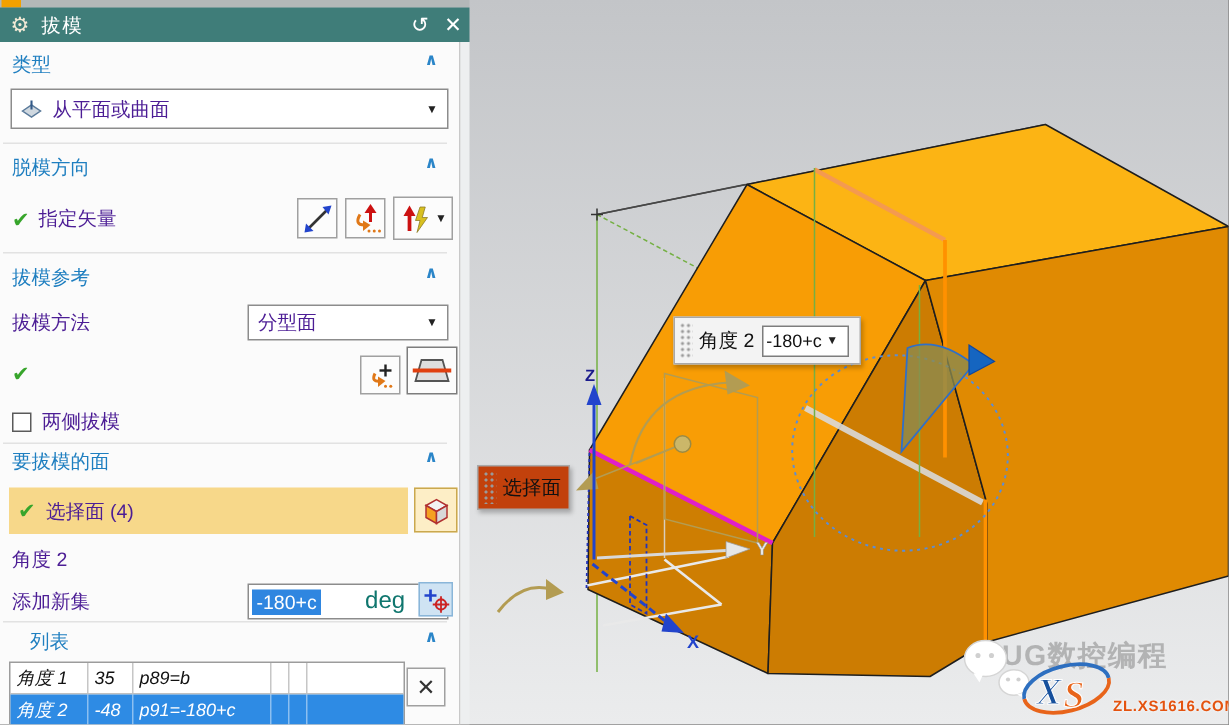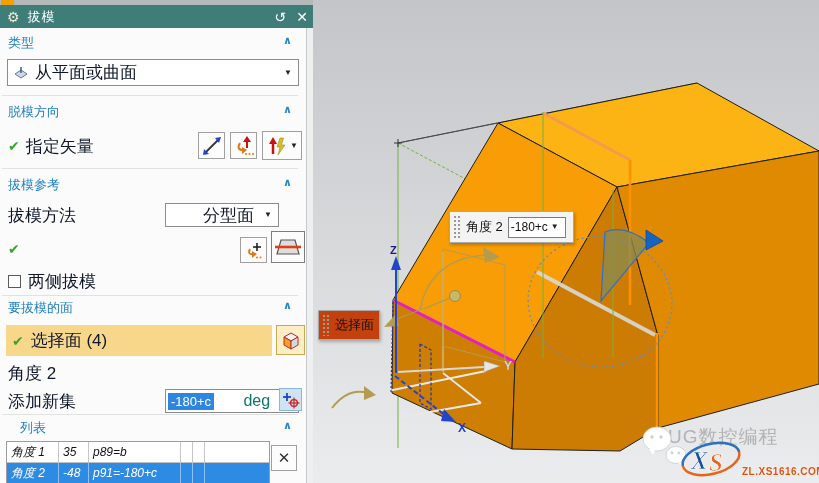--- a/index.html
+++ b/index.html
@@ -17,21 +17,21 @@
   #titlebar .gear{font-size:14px;margin-left:7px;color:#f3ead6;}
   #titlebar .cap{font-size:13px;margin-left:8px;letter-spacing:1px;}
   #titlebar .sp{flex:1;}
   #titlebar .tbtn{width:22px;text-align:center;font-size:14px;cursor:default;}
   #body{position:absolute;left:0;top:28px;width:306px;height:455px;background:#fbfbfb;
         border-right:1px solid #c9c9c9;}
   #side-strip{position:absolute;left:307px;top:28px;width:6px;height:455px;background:#edeff0;}
   .sec{position:absolute;left:8px;right:12px;height:16px;color:#1f7fc0;font-size:13px;}
   .sec .chev{position:absolute;right:2px;top:1px;color:#2a85c8;font-weight:bold;font-size:11px;line-height:11px;}
   .hr{position:absolute;left:2px;right:8px;height:0;border-top:1px solid #e2e2e2;}
-  .lbl{font-size:17px;color:#0f172a;white-space:nowrap;}
+  .lbl{font-size:13px;color:#4c1d95;white-space:nowrap;}
   .check{color:#37a52b;font-size:14px;font-weight:bold;}
   .ddown{position:absolute;border:1px solid #8c8c8c;background:#fff;display:flex;align-items:center;box-sizing:border-box;}
   .caret{font-size:8px;color:#222;line-height:8px;}
   .btn{position:absolute;border:1px solid #a0a0a0;background:#fcfcfc;box-sizing:border-box;
        display:flex;align-items:center;justify-content:center;}
   .rowflex{position:absolute;display:flex;align-items:center;}
   .cbox{width:13px;height:13px;border:1px solid #5a5a5a;background:#fff;box-sizing:border-box;}
   
   #sel-face-row{position:absolute;left:6px;top:325px;width:266px;height:31px;background:#f7d88a;
                 display:flex;align-items:center;}
@@ -51,21 +51,21 @@
   .c1{width:52px;}.c2{width:30px;}.c3{width:92px;}.c4{width:12px;}.c5{width:12px;}.c6{flex:1;border-right:none!important;}
   
   .floatbox{position:absolute;background:#f3f3f3;border:1px solid #a8a8a8;box-shadow:1px 2px 3px rgba(0,0,0,.25);
             display:flex;align-items:center;box-sizing:border-box;}
   .grip{width:9px;align-self:stretch;margin:3px 2px 3px 3px;
         background-image:radial-gradient(#9a9a9a 1px,transparent 1.1px);background-size:4px 4px;}
   .floatbox .flbl{font-size:13px;color:#111;white-space:nowrap;margin:0 5px 0 2px;}
   .fl-input{height:21px;background:#fff;border:1px solid #7d7d7d;display:flex;align-items:center;box-sizing:border-box;}
   .fl-input .v{font-size:12px;color:#111;padding-left:2px;width:40px;overflow:hidden;white-space:nowrap;}
   
-  #wm-brand{position:absolute;left:668px;top:424px;font-size:19px;font-weight:normal;
+  #wm-brand{position:absolute;left:668px;top:424px;font-size:19px;font-weight:bold;
             color:rgba(125,125,125,.5);letter-spacing:1px;white-space:nowrap;}
   #wm-site{position:absolute;left:741px;top:440px;font-size:22px;font-weight:bold;color:#8e9296;letter-spacing:1px;
            text-shadow:-1px -1px 0 #fff,1px -1px 0 #fff,-1px 1px 0 #fff,1px 1px 0 #fff;}
   #wm-url{position:absolute;left:742px;top:466px;font-size:10px;font-weight:bold;color:#e4530f;letter-spacing:.5px;
           text-shadow:0 0 2px #fff;}
 </style>
 </head>
 <body>
 
 <div id="root">
@@ -247,21 +247,21 @@
       </div>
       <div class="hr" style="top:140px;"></div>
 
       <div class="sec" style="top:148px;">
         <span>拔模参考</span>
         <span class="chev">∧</span>
       </div>
       <div class="rowflex" style="left:8px;top:175px;height:24px;">
         <span class="lbl">拔模方法</span>
       </div>
-      <div class="ddown" style="left:165px;top:175px;width:114px;height:24px;padding-left:31px;">
+      <div class="ddown" style="left:165px;top:175px;width:134px;height:24px;">
         <span class="lbl" style="margin-left:6px;">分型面</span>
         <span class="caret" style="margin-left:auto;margin-right:6px;">▼</span>
       </div>
       <div class="rowflex" style="left:8px;top:206px;height:30px;">
         <span class="check">✔</span>
       </div>
       <div class="btn" style="left:240px;top:209px;width:27px;height:26px;">
         <svg width="20" height="20">
           <path d="M6,9 Q3,15 10,14" fill="none" stroke="#e07818" stroke-width="2"></path>
           <polygon points="8,11 13,14 8,18" fill="#e07818"></polygon>

